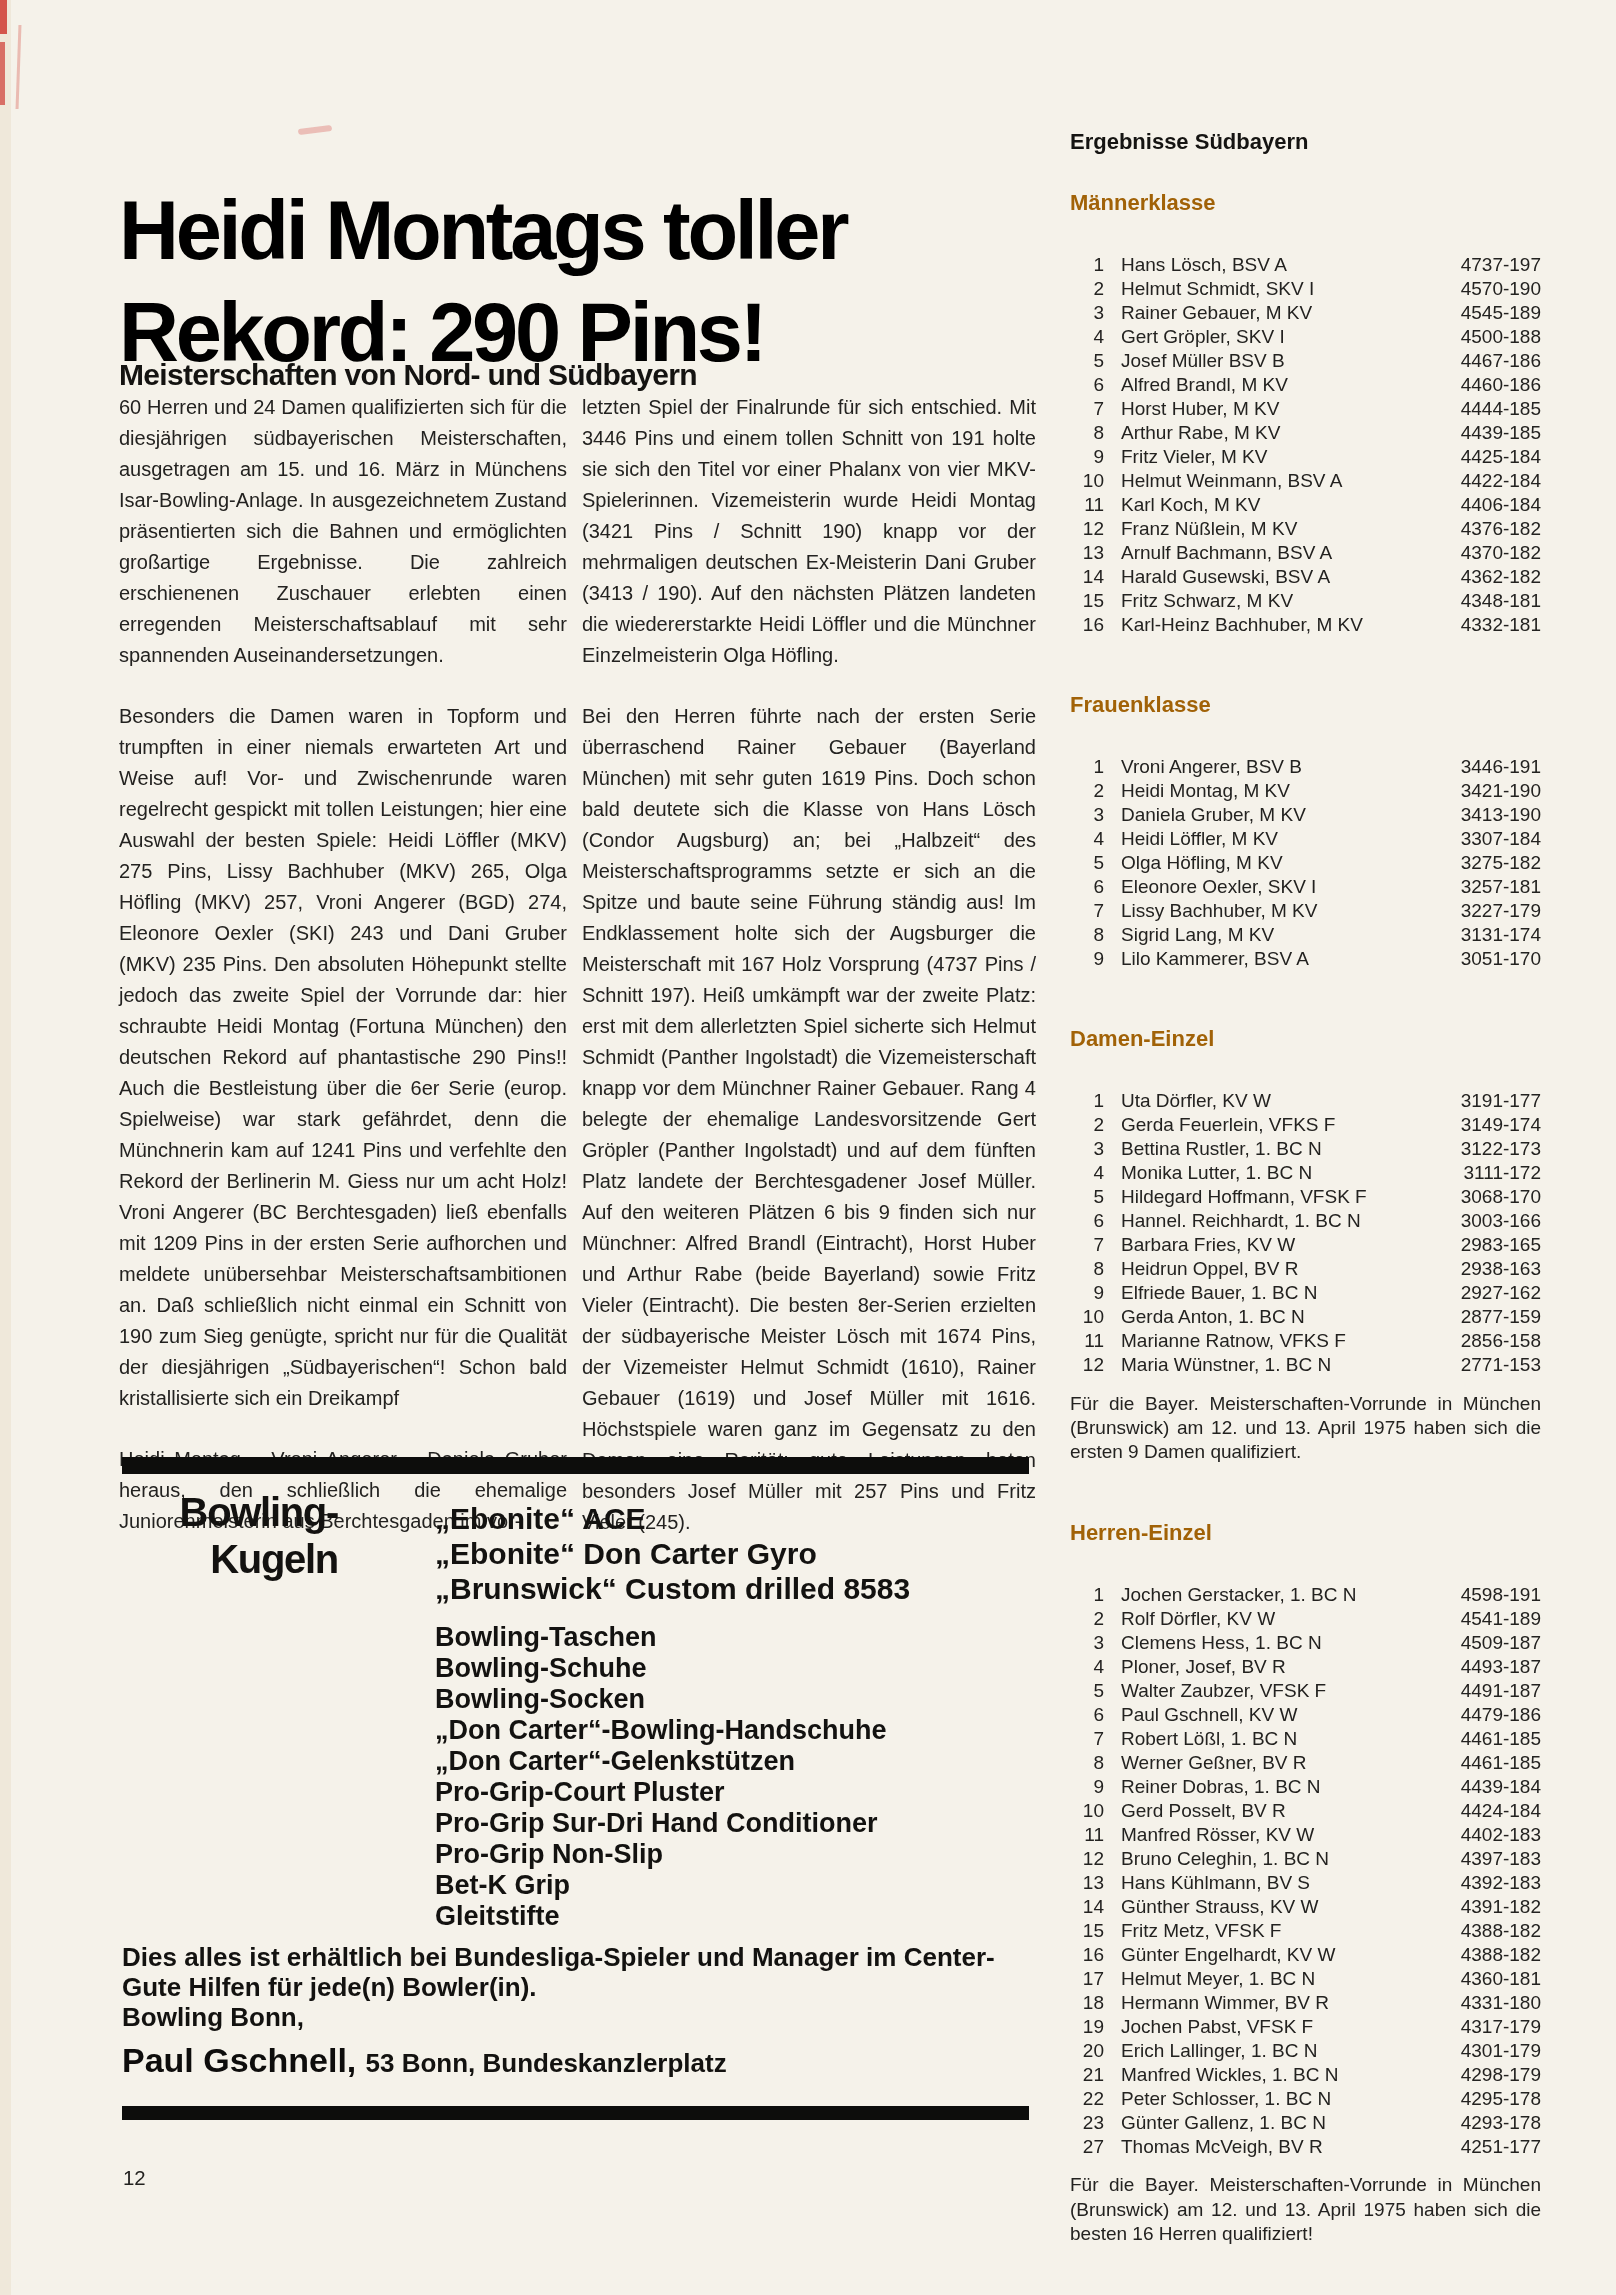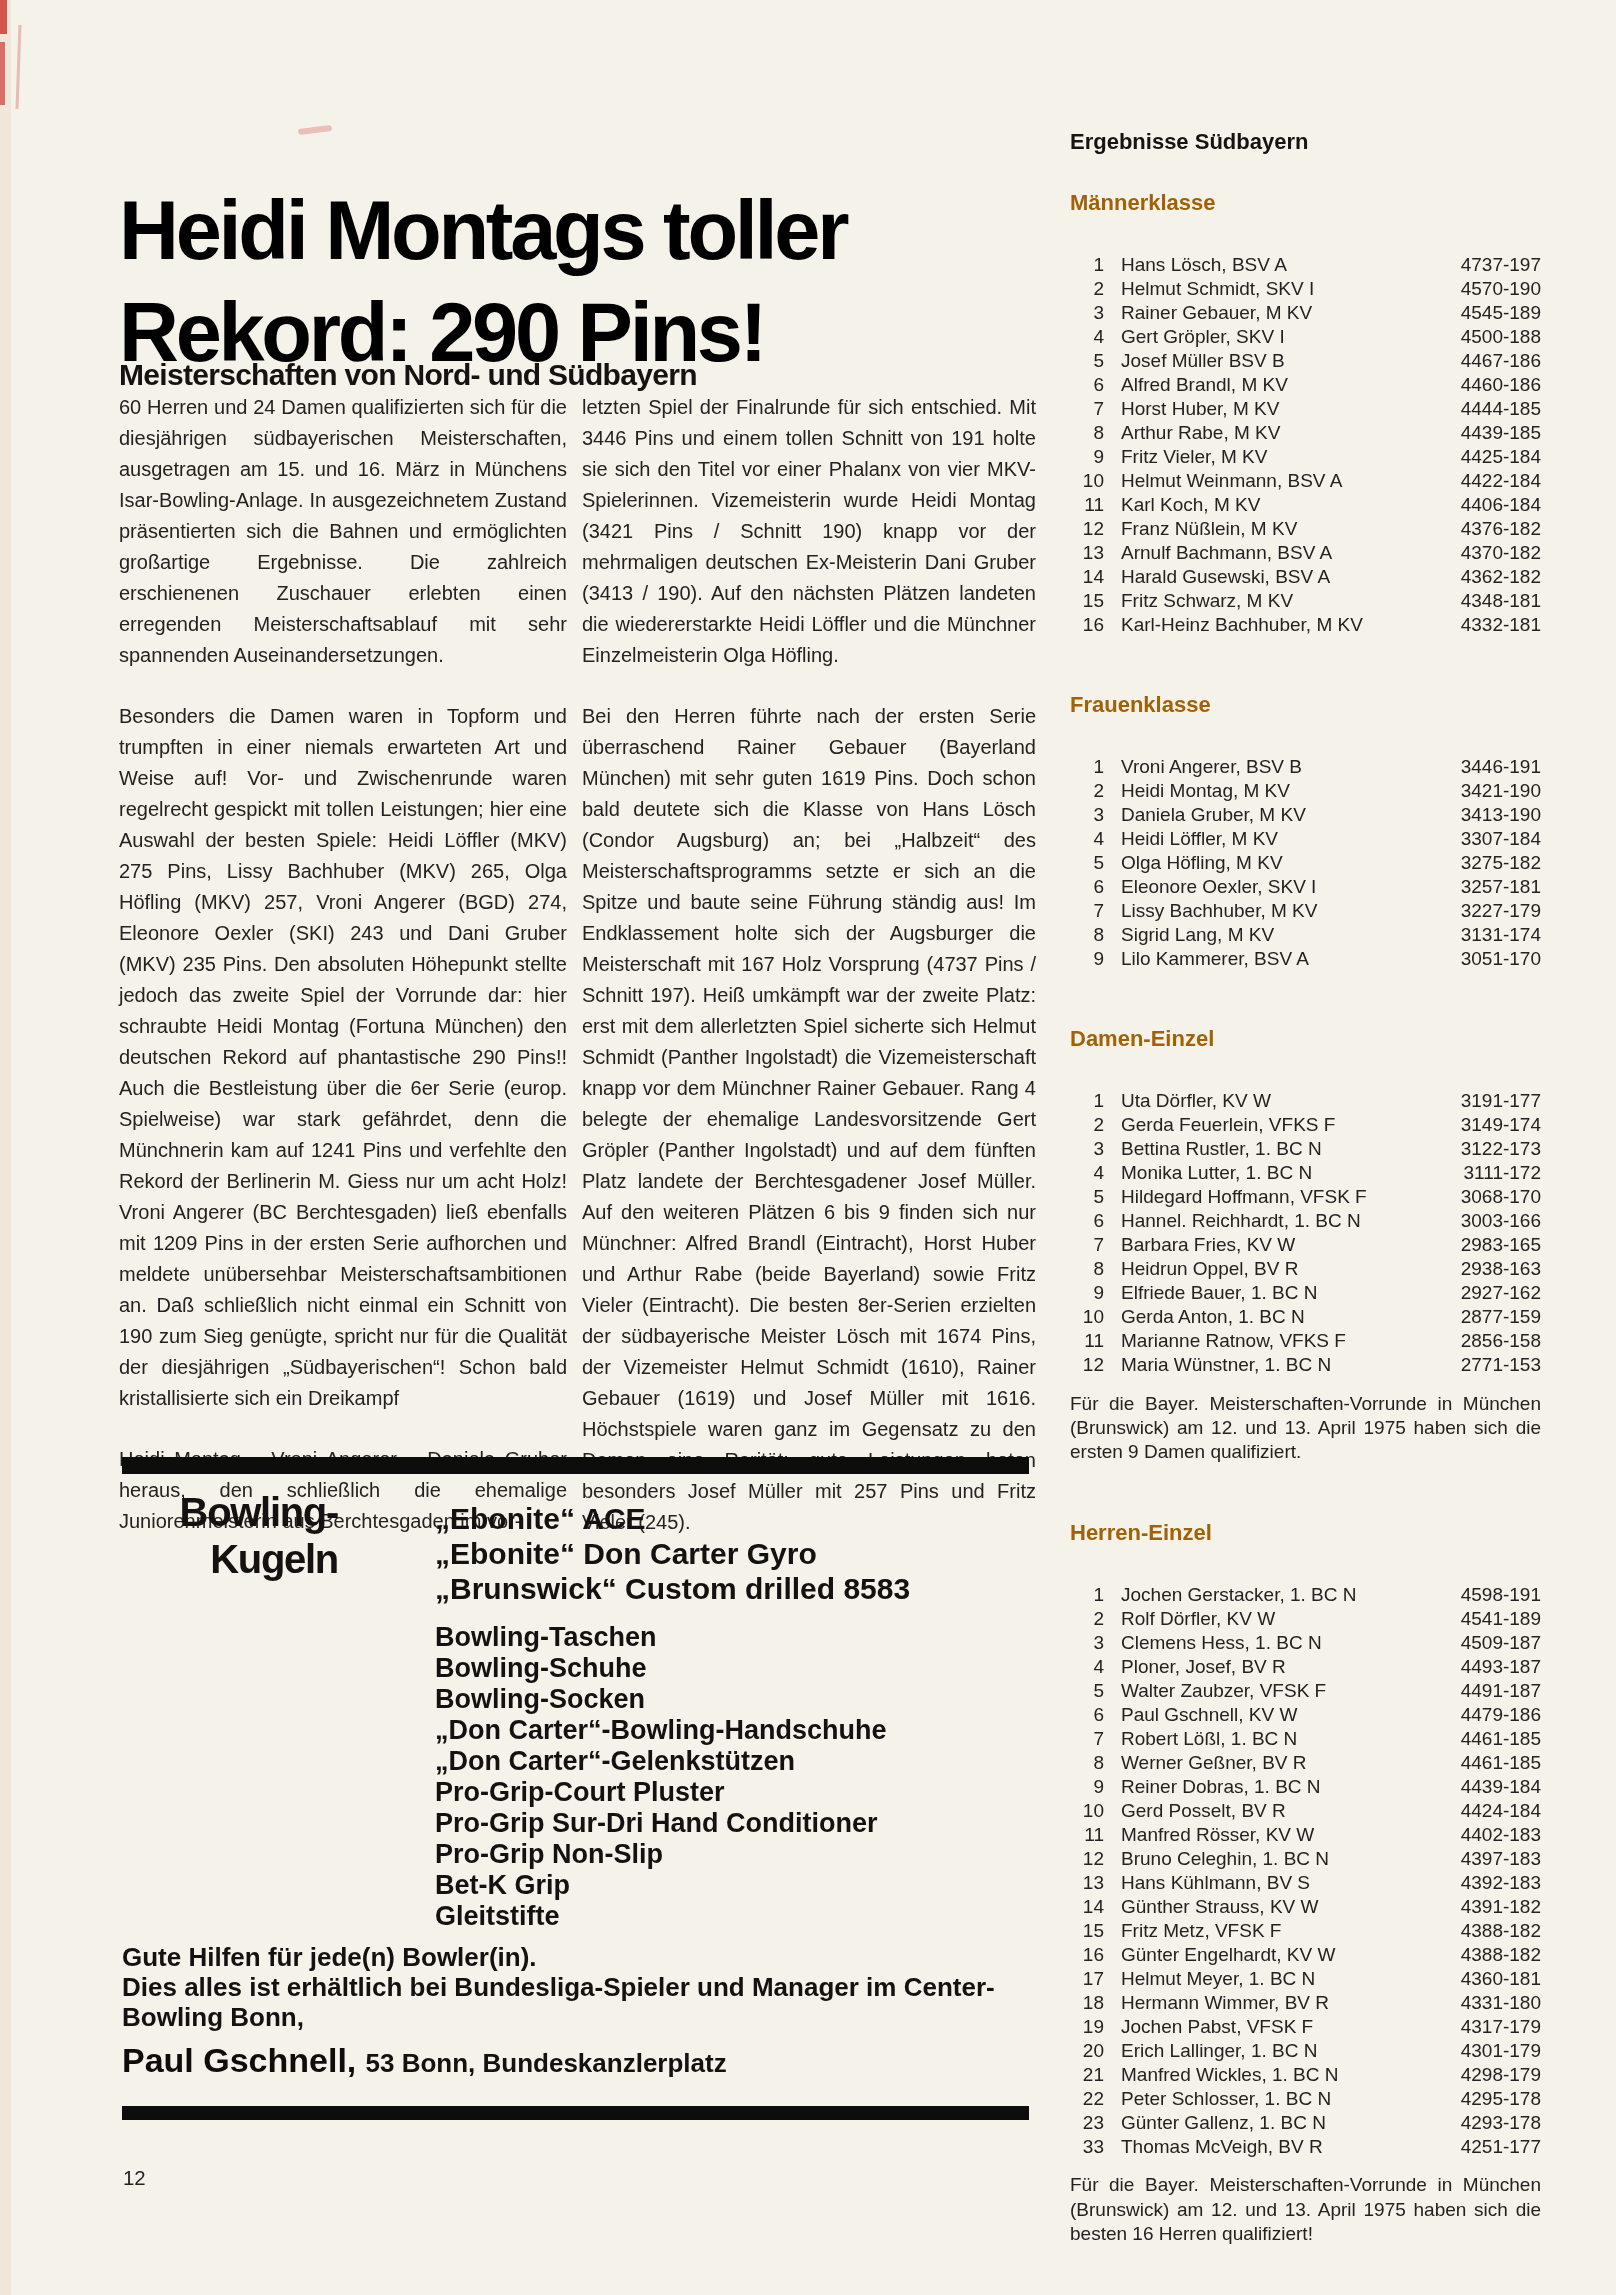--- a/index.html
+++ b/index.html
@@ -414,21 +414,21 @@
         <span class="rank">22</span>
         <span class="name">Peter Schlosser, 1. BC N</span>
         <span class="score">4295-178</span>
       </div>
       <div class="result-row">
         <span class="rank">23</span>
         <span class="name">Günter Gallenz, 1. BC N</span>
         <span class="score">4293-178</span>
       </div>
       <div class="result-row">
-        <span class="rank">33</span>
+        <span class="rank">27</span>
         <span class="name">Thomas McVeigh, BV R</span>
         <span class="score">4251-177</span>
       </div>
       <p class="section-note">Für die Bayer. Meisterschaften-Vorrunde in München (Brunswick) am 12. und 13. April 1975 haben sich die besten 16 Herren qualifiziert!</p>
     </section>
   </div>
 
 <div class="ad">
   <div class="ad-bar top"></div>
   <div class="ad-heading"><span>Bowling-</span><br>
@@ -444,22 +444,22 @@
       <div class="ad-product-line">Bowling-Socken</div>
       <div class="ad-product-line">„Don Carter“-Bowling-Handschuhe</div>
       <div class="ad-product-line">„Don Carter“-Gelenkstützen</div>
       <div class="ad-product-line">Pro-Grip-Court Pluster</div>
       <div class="ad-product-line">Pro-Grip Sur-Dri Hand Conditioner</div>
       <div class="ad-product-line">Pro-Grip Non-Slip</div>
       <div class="ad-product-line">Bet-K Grip</div>
       <div class="ad-product-line">Gleitstifte</div>
     </div>
   <div class="ad-slogan">
+    <div class="ad-slogan-line">Dies alles ist erhältlich bei Bundesliga-Spieler und Manager im Center-</div>
     <div class="ad-slogan-line">Gute Hilfen für jede(n) Bowler(in).</div>
-    <div class="ad-slogan-line">Dies alles ist erhältlich bei Bundesliga-Spieler und Manager im Center-</div>
     <div class="ad-slogan-line">Bowling Bonn,</div>
   </div>
   <div class="ad-signature">
     <span class="sig-name">Paul Gschnell,</span><span class="sig-rest">53 Bonn, Bundeskanzlerplatz</span>
   </div>
   <div class="ad-bar bottom"></div>
 </div>
 
 <div class="page-number">12</div>
 

